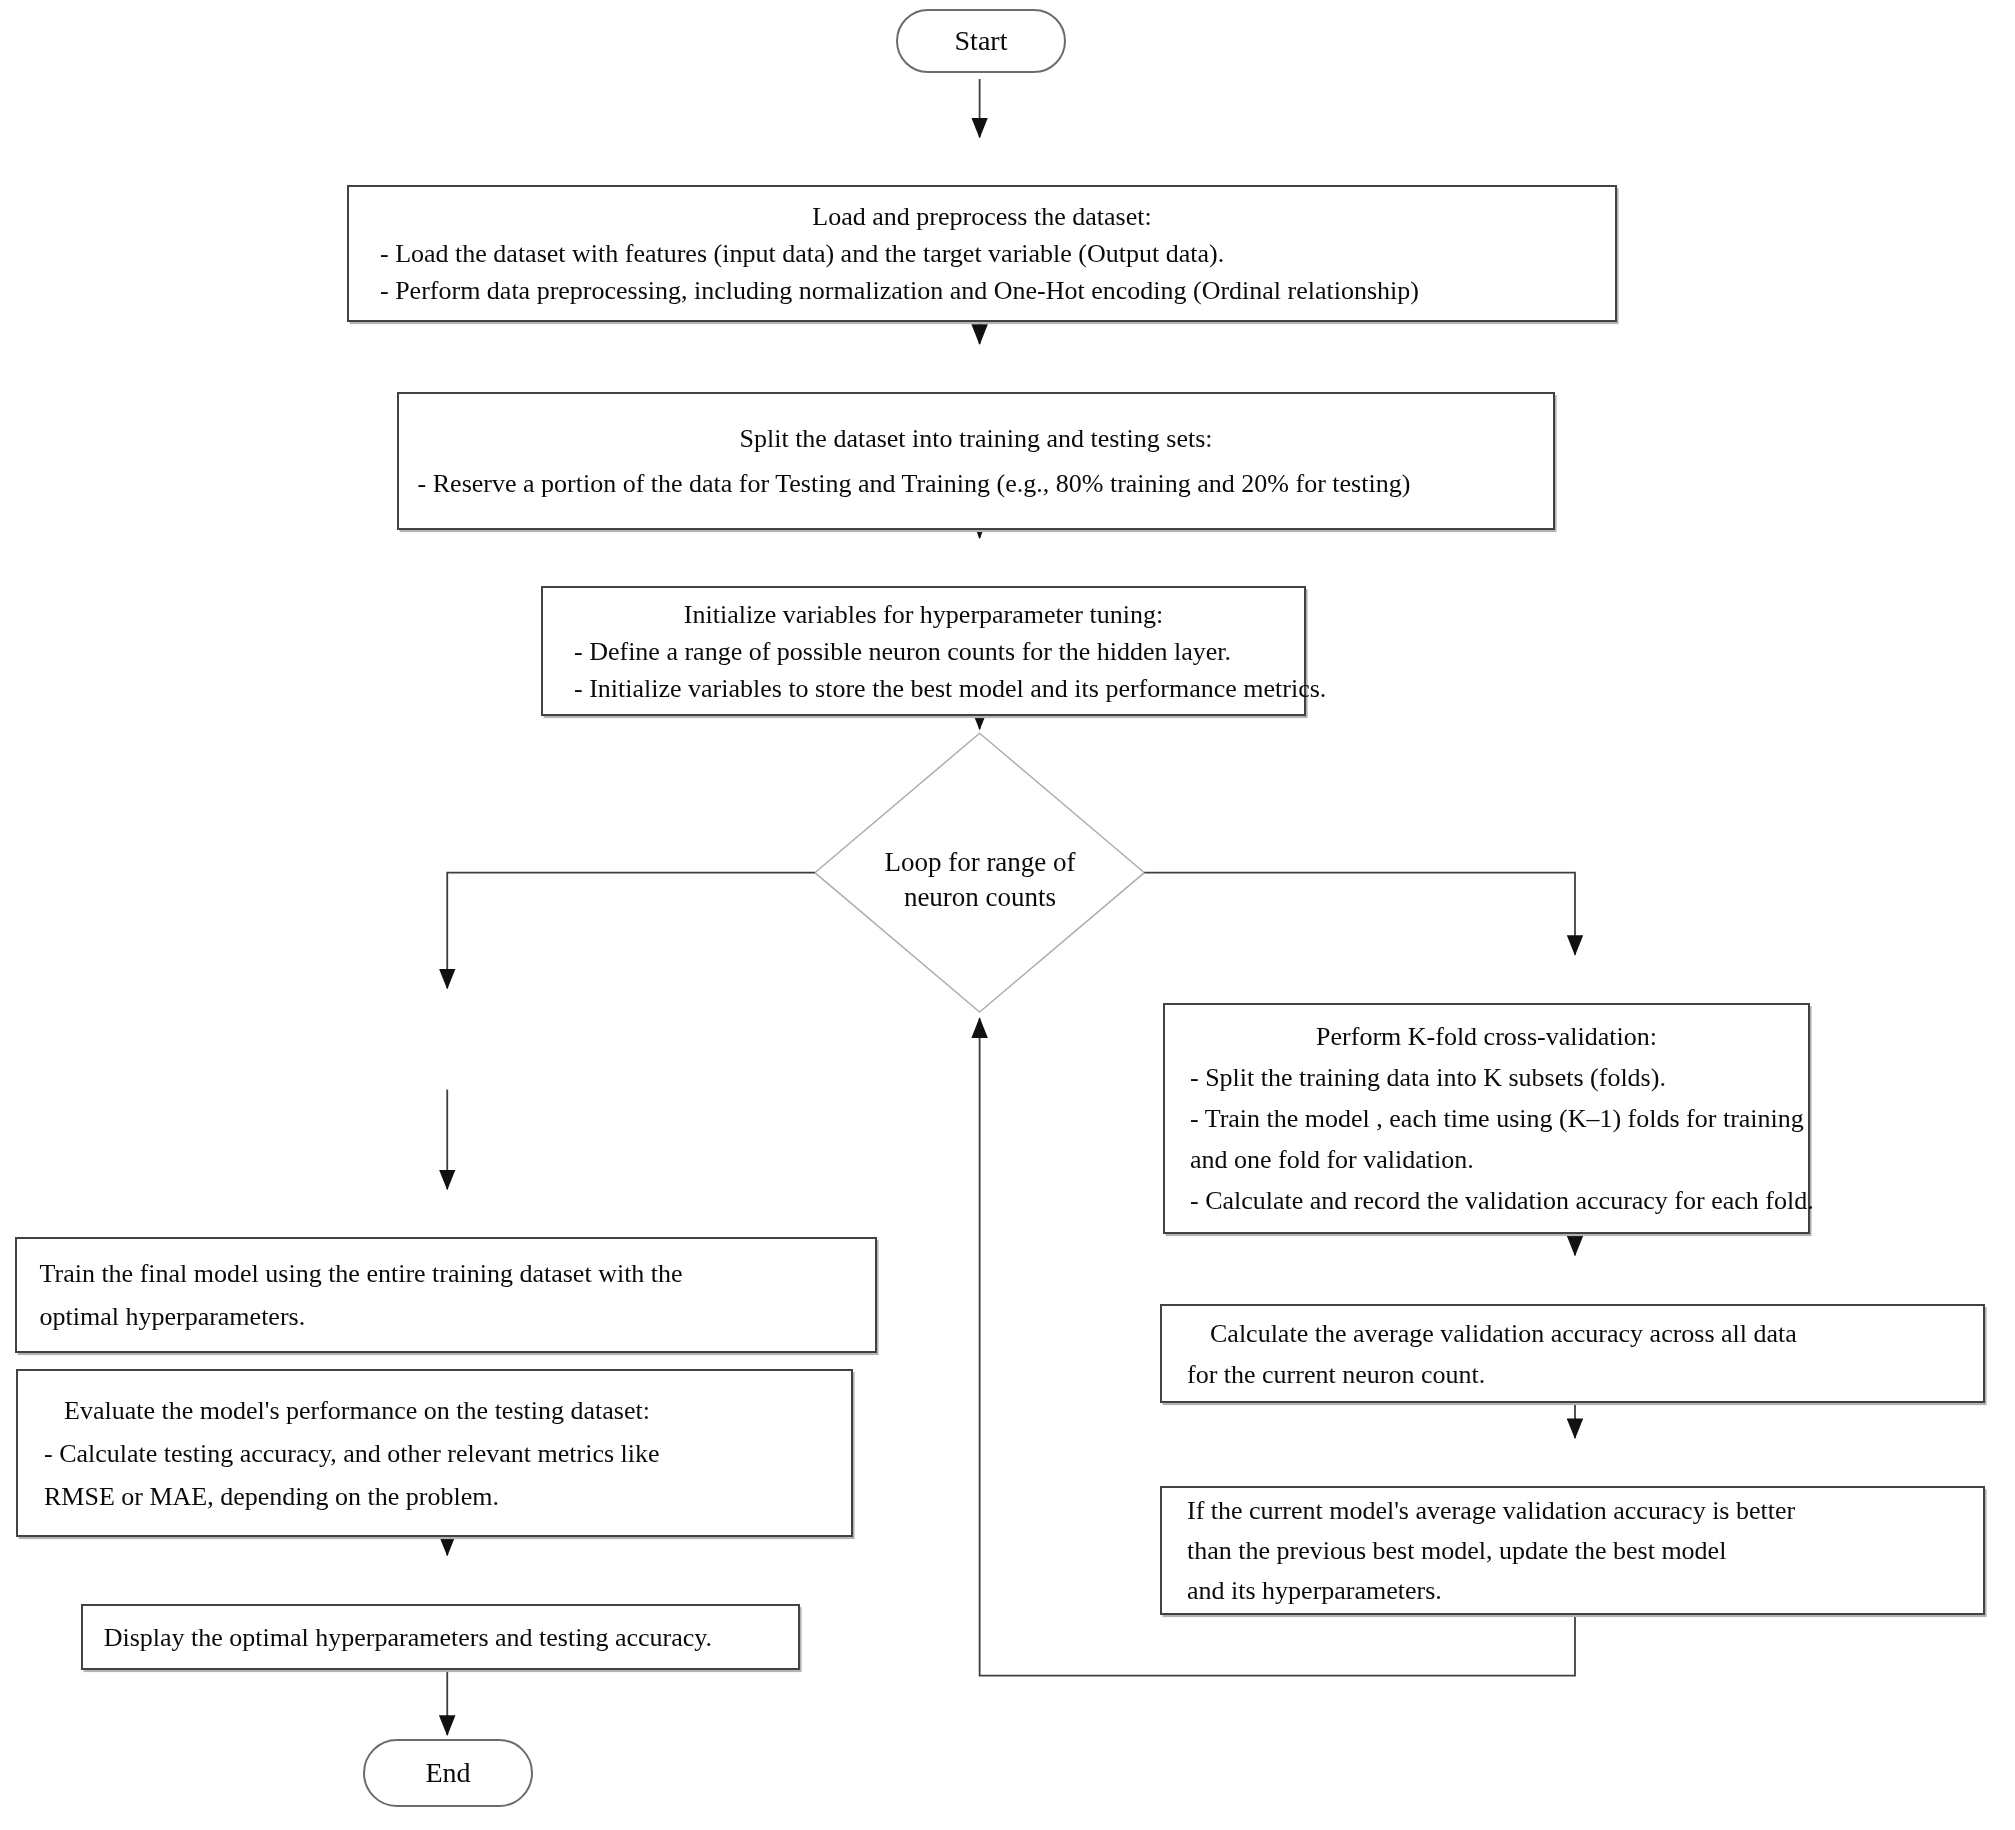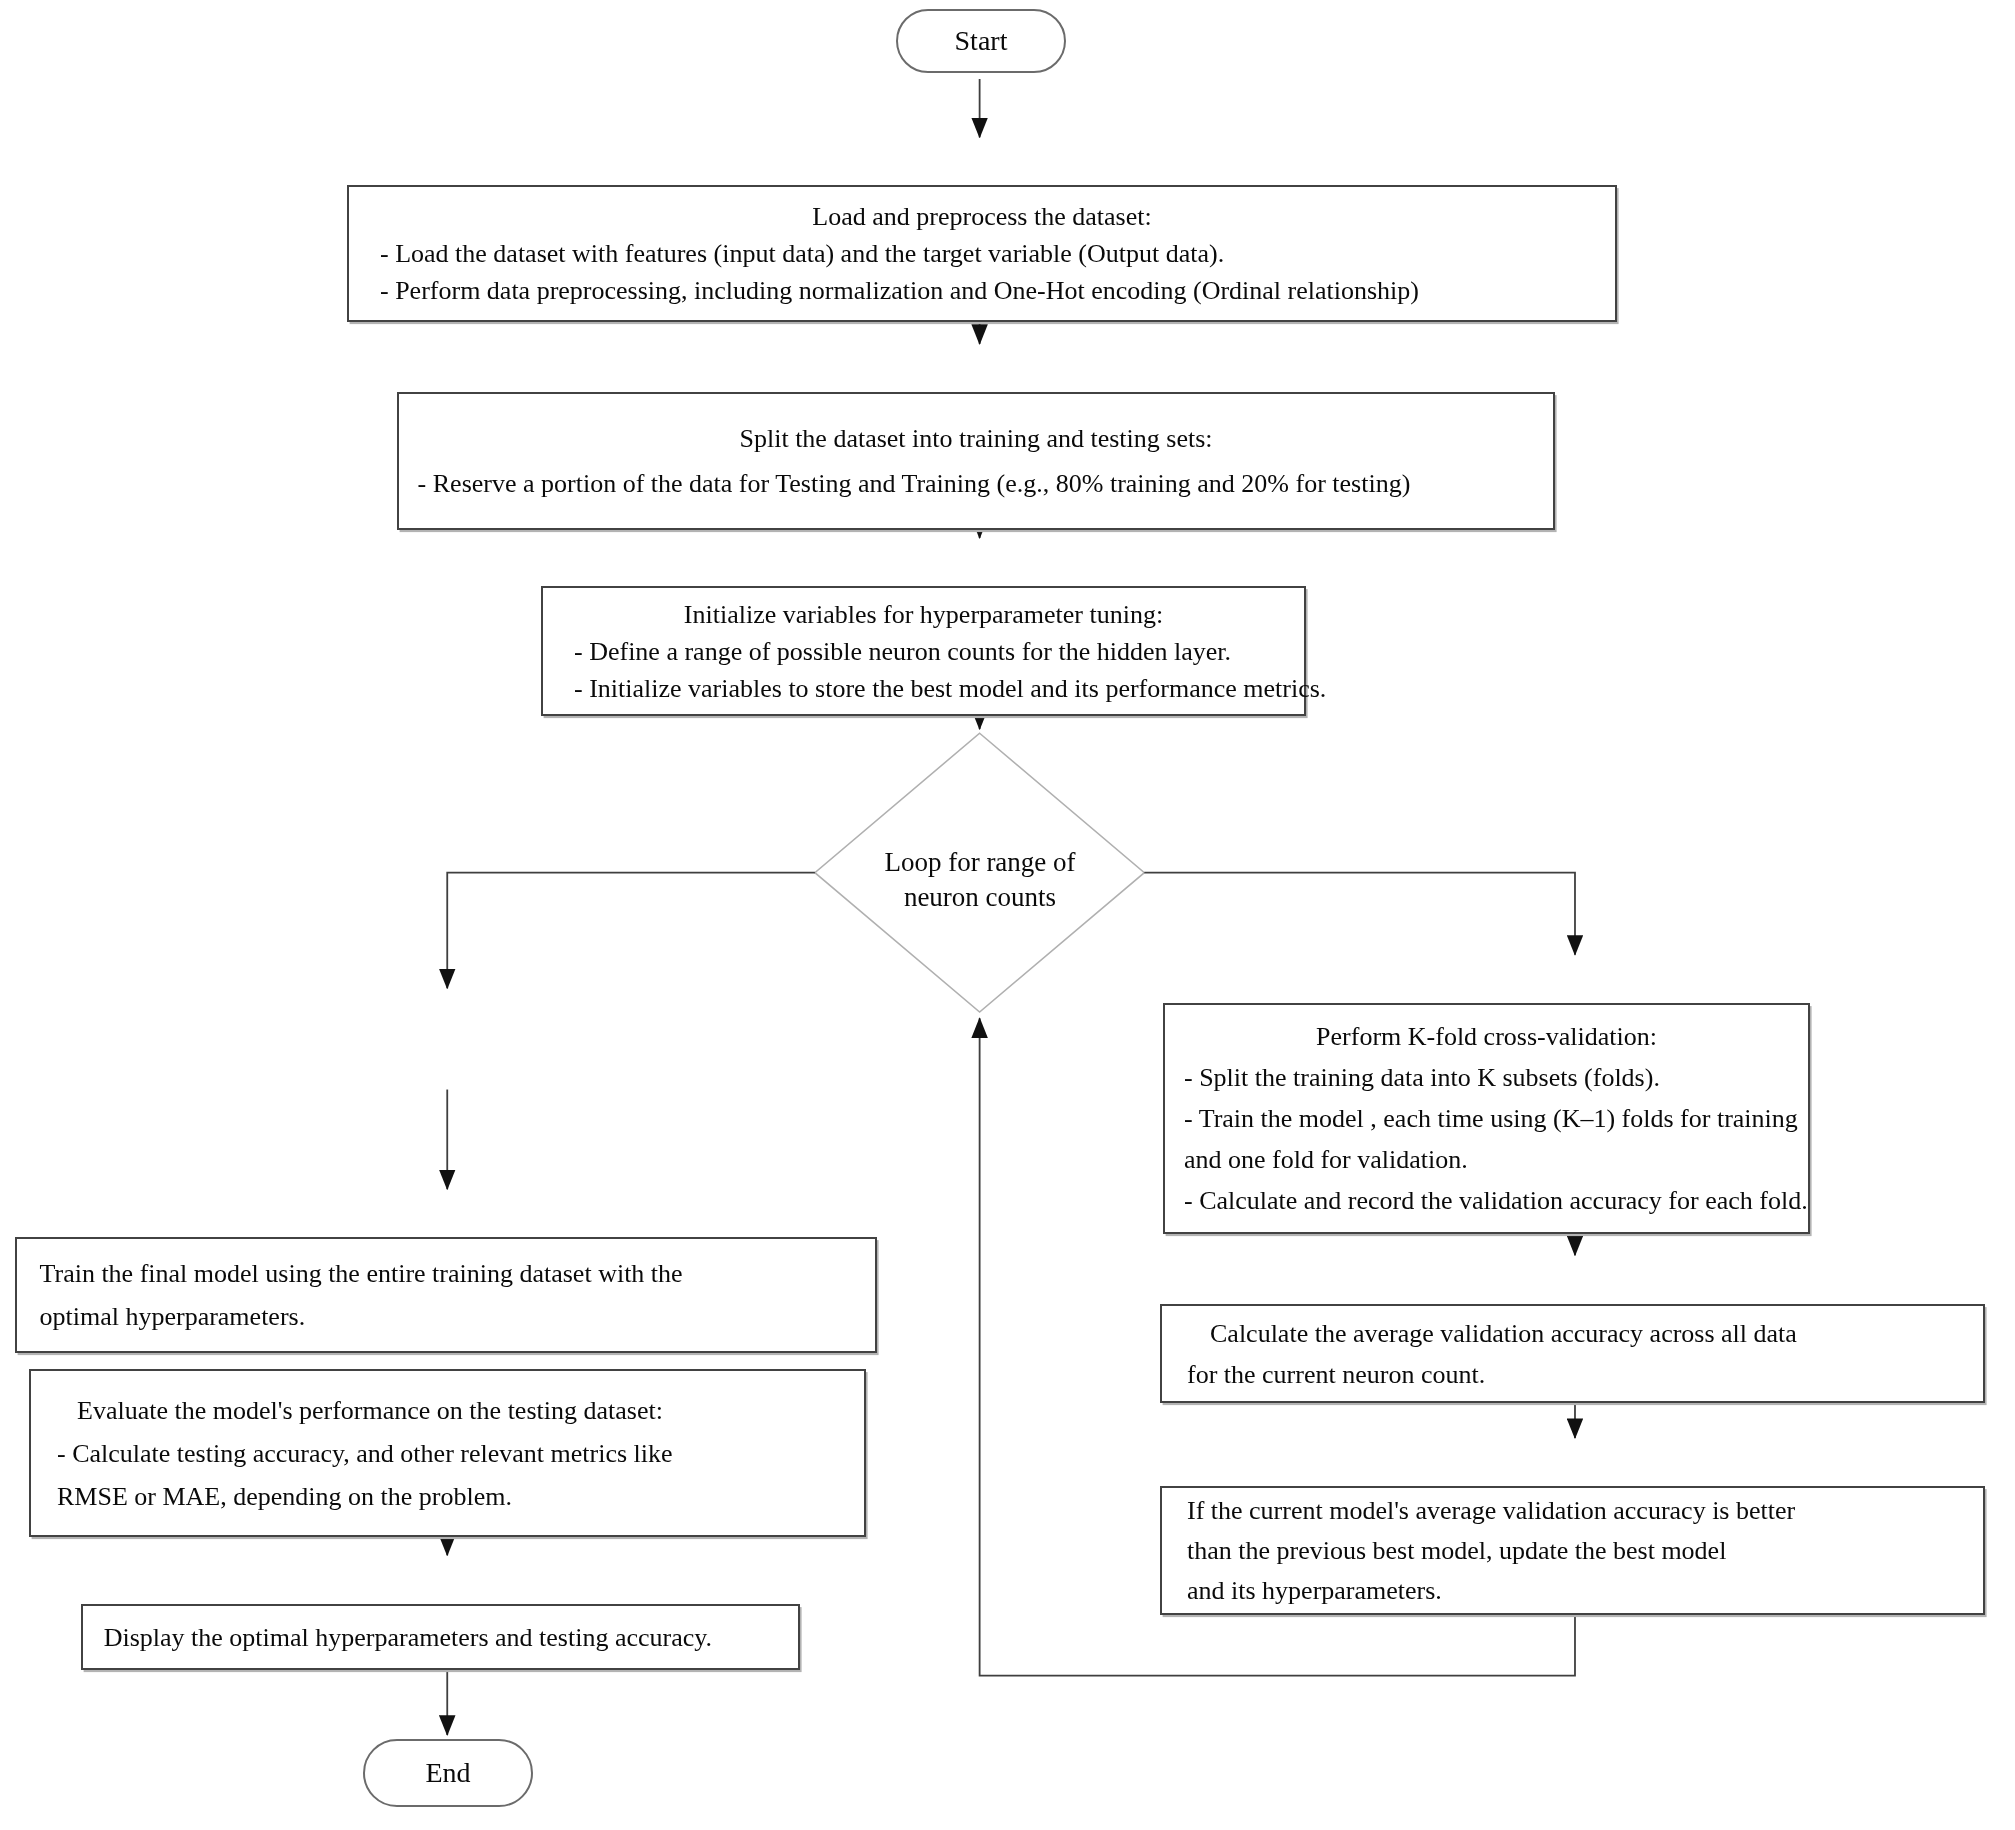--- a/index.html
+++ b/index.html
@@ -66,29 +66,29 @@
 
   #box-init  { left: 541px; top: 542px; width: 765px; height: 130px; line-height: 37px; }
   #box-init .bullet { padding-left: 31px; }
 
   #box-identify { left: 46px; top: 993px; width: 798px; height: 100px; }
   #box-identify .ln { padding-left: 23px; }
 
   #box-trainfinal { left: 14.5px; top: 1193px; width: 862px; height: 116px; line-height: 43px; }
   #box-trainfinal .ln { padding-left: 23px; }
 
-  #box-evaluate { left: 29px; top: 1325px; width: 837px; height: 168px; line-height: 43px; }
+  #box-evaluate { left: 16px; top: 1325px; width: 837px; height: 168px; line-height: 43px; }
   #box-evaluate .title { padding-left: 46px; }
   #box-evaluate .bullet { padding-left: 26px; }
 
   #box-display { left: 81px; top: 1560px; width: 719px; height: 66px; }
   #box-display .ln { padding-left: 20.7px; }
 
   #box-kfold { left: 1163px; top: 959px; width: 647px; height: 231px; line-height: 41px; }
-  #box-kfold .bullet { padding-left: 19px; }
+  #box-kfold .bullet { padding-left: 25px; }
 
   #box-avg { left: 1160px; top: 1260px; width: 825px; height: 99px; line-height: 41px; }
   #box-avg .ln-0 { padding-left: 48px; }
   #box-avg .ln-1 { padding-left: 25px; }
 
   #box-update { left: 1160px; top: 1442px; width: 825px; height: 129px; line-height: 40px; }
   #box-update .ln { padding-left: 25px; }
 
   #diamond-label {
     position: absolute;

